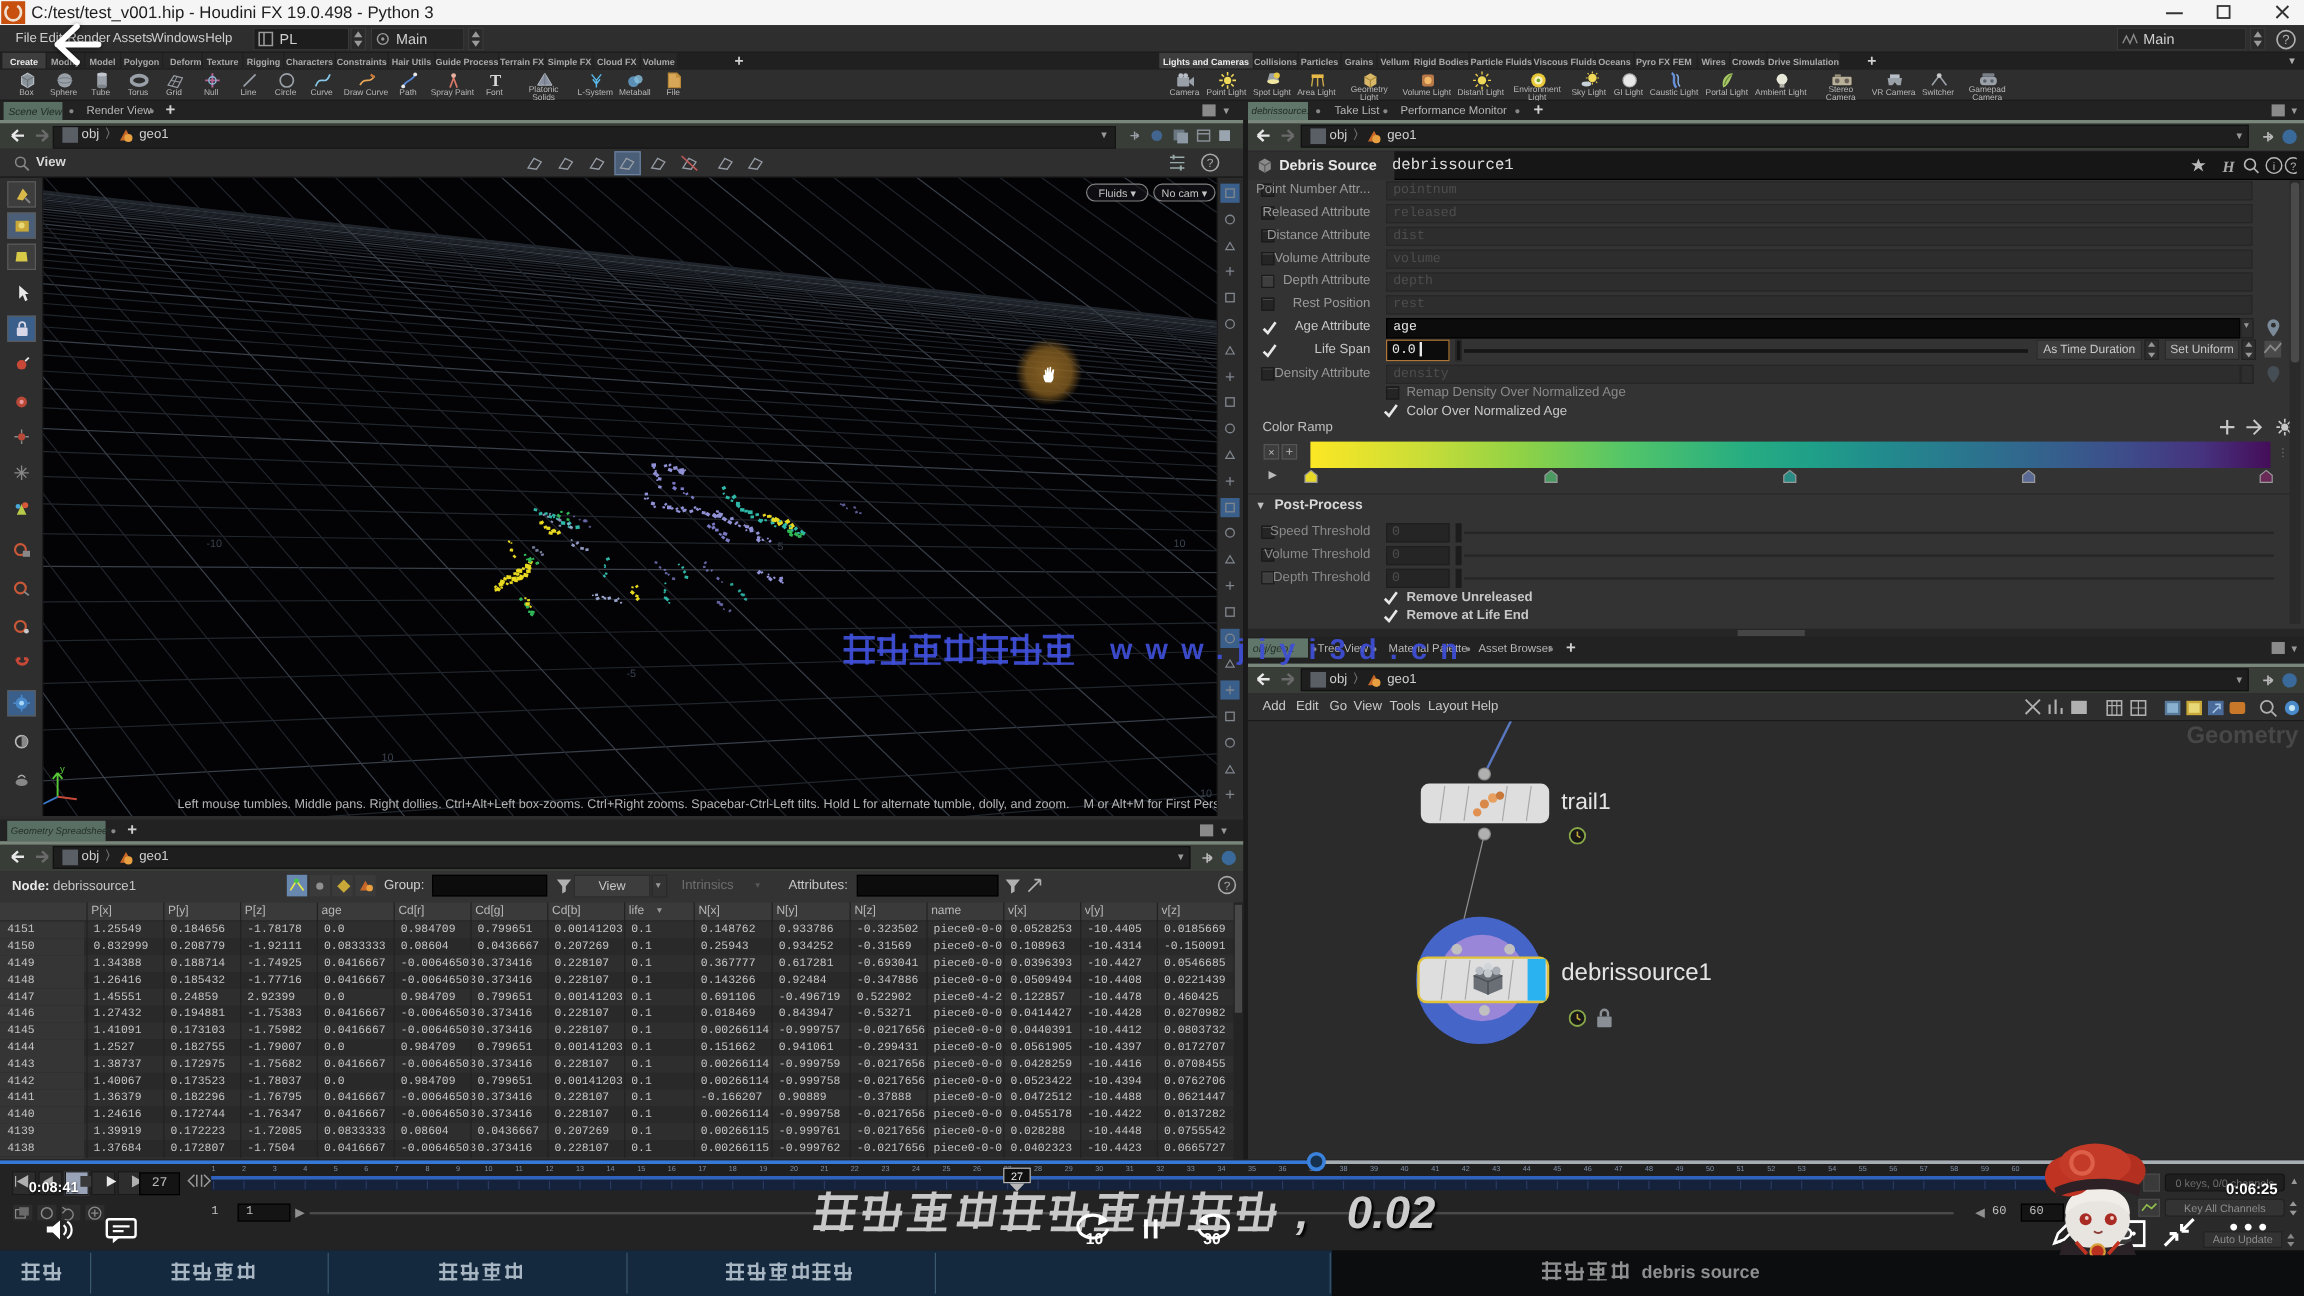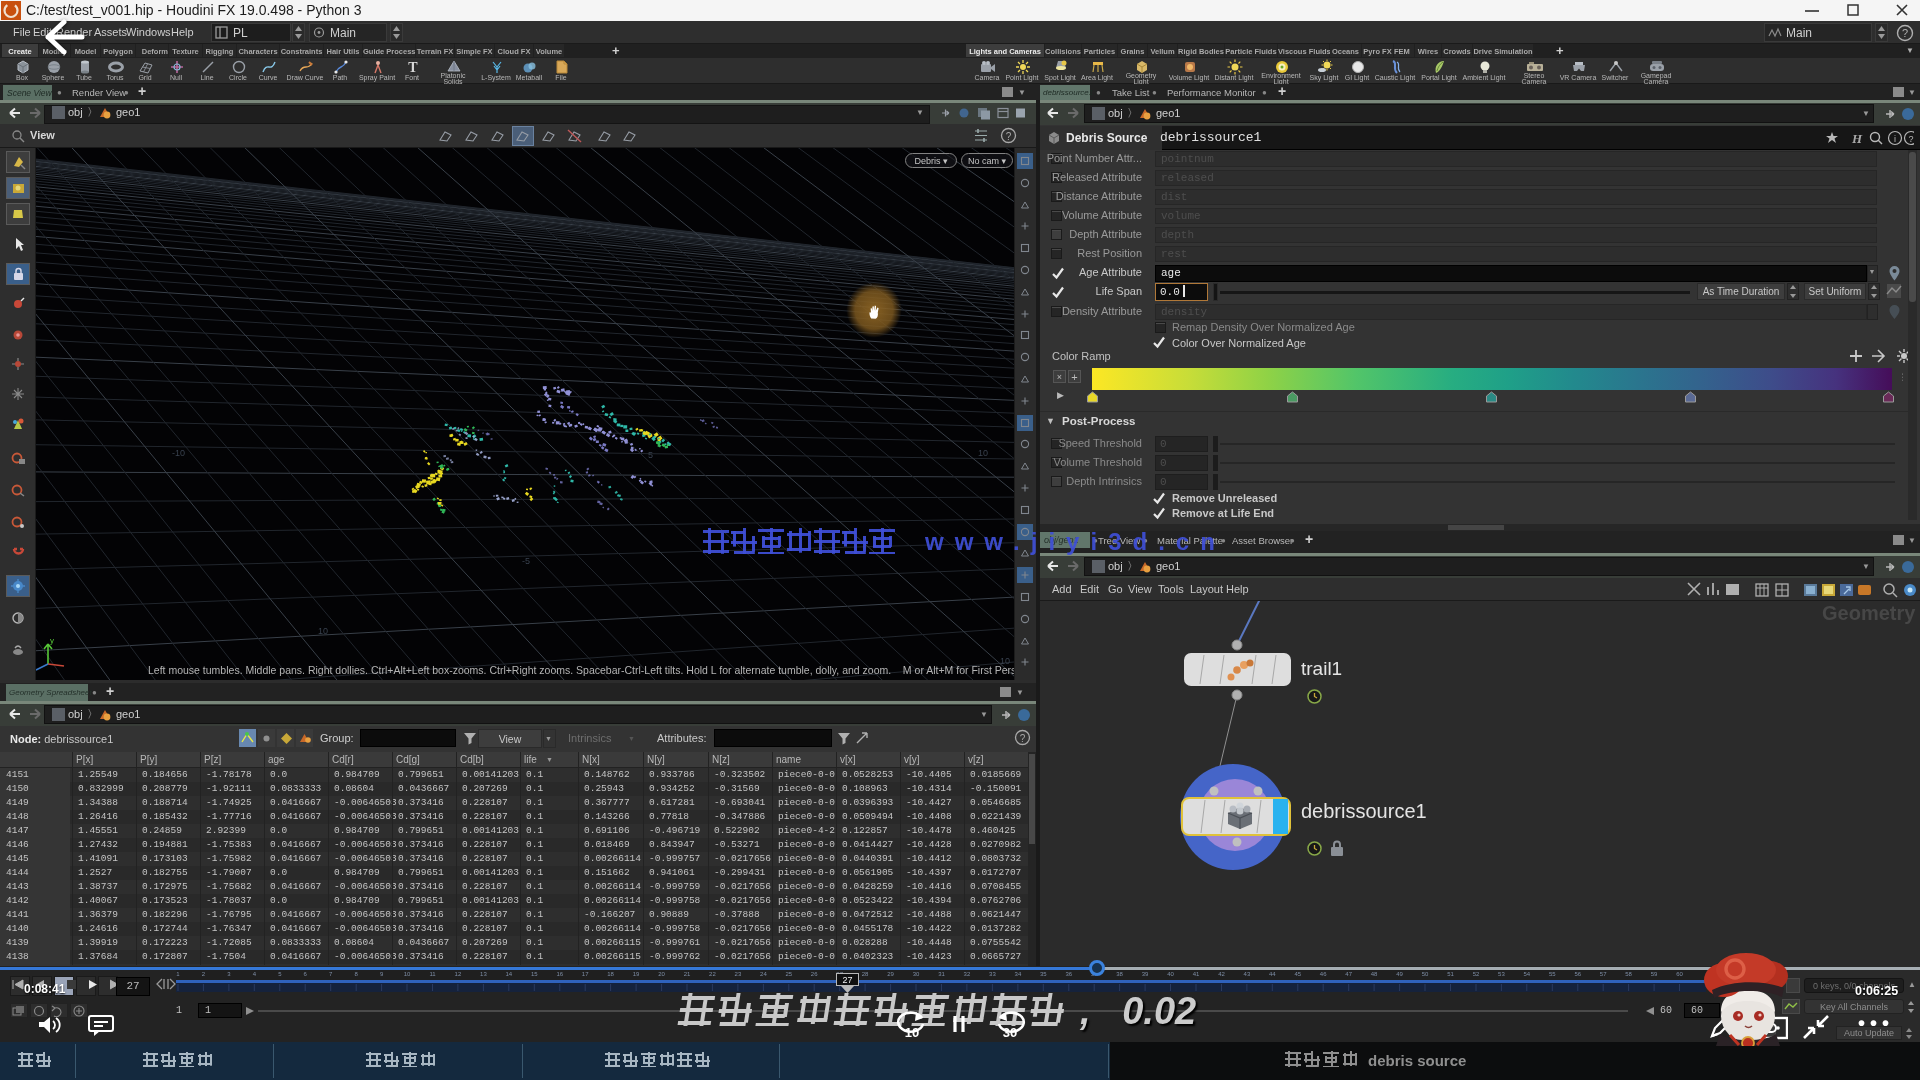--- a/index.html
+++ b/index.html
@@ -866,21 +866,21 @@
         <rect x="711.6" y="273.7" width="2.1" height="1.7" fill="#7a7ac4" opacity="0.75" transform="rotate(23 711.6 273.7)"></rect>
         <rect x="712.3" y="278.5" width="2.2" height="1.8" fill="#7a7ac4" opacity="0.75" transform="rotate(-29 712.3 278.5)"></rect>
         <rect x="716.2" y="278.6" width="2.0" height="1.6" fill="#7a7ac4" opacity="0.75" transform="rotate(14 716.2 278.6)"></rect>
       </svg>
 <div class="lab" style="left:318px;top:478px;font-size:9px;color:#39424f;">10</div>
 <div class="lab" style="left:648px;top:302px;font-size:9px;color:#39424f;">5</div>
 <div class="lab" style="left:522px;top:408px;font-size:9px;color:#39424f;">-5</div>
 <div class="lab" style="left:978px;top:300px;font-size:9px;color:#39424f;">10</div>
 <div class="lab" style="left:172px;top:300px;font-size:9px;color:#39424f;">-10</div>
 <div class="lab" style="left:1000px;top:508px;font-size:9px;color:#39424f;">10</div>
-<div class="abs" style="left:905px;top:5px;width:52px;height:15px;border:1px solid #828282;border-radius:8px;background:rgba(20,20,24,.7);color:#c4c4c4;font-size:9px;text-align:center;line-height:14px;">Debris ▾</div>
+<div class="abs" style="left:905px;top:5px;width:52px;height:15px;border:1px solid #828282;border-radius:8px;background:rgba(20,20,24,.7);color:#c4c4c4;font-size:9px;text-align:center;line-height:14px;">Fluids ▾</div>
 <div class="abs" style="left:961px;top:5px;width:52px;height:15px;border:1px solid #828282;border-radius:8px;background:rgba(20,20,24,.7);color:#c4c4c4;font-size:9px;text-align:center;line-height:14px;">No cam ▾</div>
 <svg class="abs" style="left:30px;top:488px;" width="40" height="36">
         <path d="M18 28 V8 M18 8 L14 13 M18 8 L22 13" stroke="#58c838" stroke-width="1.6" fill="none"></path>
         <path d="M18 28 L34 30" stroke="#c84838" stroke-width="1.6"></path>
         <path d="M18 28 L6 34" stroke="#3878c8" stroke-width="1.6"></path>
         <text x="20" y="7" font-size="8" fill="#58c838">y</text>
       </svg>
 <div class="lab" style="left:148px;top:516px;font-size:10.5px;color:#b4b4b4;">Left mouse tumbles. Middle pans. Right dollies. Ctrl+Alt+Left box-zooms. Ctrl+Right zooms. Spacebar-Ctrl-Left tilts. Hold L for alternate tumble, dolly, and zoom.&nbsp;&nbsp;&nbsp;&nbsp;M or Alt+M for First Person Navigation.</div>
 </div>
 <div class="abs" style="left:0;top:148px;width:36px;height:532px;background:#2e2e2e;border-right:1px solid #1c1c1c;"></div>
@@ -1183,21 +1183,21 @@
 <div class="lab" style="left:1160px;top:438px;font-size:11px;color:#4e4e4e;font-family:'Liberation Mono',monospace;">0</div>
 <div class="abs" style="left:1213px;top:436px;width:5px;height:16px;background:#1c1c1c;"></div>
 <div class="abs" style="left:1220px;top:443px;width:675px;height:2px;background:#262626;"></div>
 <div class="abs" style="left:1051px;top:457px;width:11px;height:11px;background:#252525;border:1px solid #1a1a1a;box-shadow:inset 0 1px 0 #4a4a4a;"></div>
 <div class="lab" style="left:972px;top:456px;width:170px;text-align:right;font-size:11px;color:#8a8a8a;">Volume Threshold</div>
 <div class="abs" style="left:1155px;top:455px;width:53px;height:16px;background:#252525;border:1px solid #1e1e1e;"></div>
 <div class="lab" style="left:1160px;top:457px;font-size:11px;color:#4e4e4e;font-family:'Liberation Mono',monospace;">0</div>
 <div class="abs" style="left:1213px;top:455px;width:5px;height:16px;background:#1c1c1c;"></div>
 <div class="abs" style="left:1220px;top:462px;width:675px;height:2px;background:#262626;"></div>
 <div class="abs" style="left:1051px;top:476px;width:11px;height:11px;background:#3e3e3e;border:1px solid #1a1a1a;box-shadow:inset 0 1px 0 #4a4a4a;"></div>
-<div class="lab" style="left:972px;top:475px;width:170px;text-align:right;font-size:11px;color:#8a8a8a;">Depth Intrinsics</div>
+<div class="lab" style="left:972px;top:475px;width:170px;text-align:right;font-size:11px;color:#8a8a8a;">Depth Threshold</div>
 <div class="abs" style="left:1155px;top:474px;width:53px;height:16px;background:#252525;border:1px solid #1e1e1e;"></div>
 <div class="lab" style="left:1160px;top:476px;font-size:11px;color:#4e4e4e;font-family:'Liberation Mono',monospace;">0</div>
 <div class="abs" style="left:1213px;top:474px;width:5px;height:16px;background:#1c1c1c;"></div>
 <div class="abs" style="left:1220px;top:481px;width:675px;height:2px;background:#262626;"></div>
 <svg class="abs" style="left:1152px;top:492px;" width="14" height="13">
       <path d="M2 7 L5.5 10.5 L12 1.5" fill="none" stroke="#e8e8e8" stroke-width="2.2"></path>
     </svg>
 <div class="lab" style="left:1172px;top:492px;font-size:11px;color:#c8c8c8;font-weight:bold;">Remove Unreleased</div>
 <svg class="abs" style="left:1152px;top:507px;" width="14" height="13">
       <path d="M2 7 L5.5 10.5 L12 1.5" fill="none" stroke="#e8e8e8" stroke-width="2.2"></path>
@@ -1461,21 +1461,21 @@
 <div class="lab" style="left:6px;top:811px;font-size:9.5px;color:#c4c4c4;font-family:'Liberation Mono',monospace;">4148</div>
 <div class="lab" style="left:78px;top:811px;font-size:9.5px;color:#c4c4c4;font-family:'Liberation Mono',monospace;">1.26416</div>
 <div class="lab" style="left:142px;top:811px;font-size:9.5px;color:#c4c4c4;font-family:'Liberation Mono',monospace;">0.185432</div>
 <div class="lab" style="left:206px;top:811px;font-size:9.5px;color:#c4c4c4;font-family:'Liberation Mono',monospace;">-1.77716</div>
 <div class="lab" style="left:270px;top:811px;font-size:9.5px;color:#c4c4c4;font-family:'Liberation Mono',monospace;">0.0416667</div>
 <div class="lab" style="left:334px;top:811px;font-size:9.5px;color:#c4c4c4;font-family:'Liberation Mono',monospace;">-0.00646503</div>
 <div class="lab" style="left:398px;top:811px;font-size:9.5px;color:#c4c4c4;font-family:'Liberation Mono',monospace;">0.373416</div>
 <div class="lab" style="left:462px;top:811px;font-size:9.5px;color:#c4c4c4;font-family:'Liberation Mono',monospace;">0.228107</div>
 <div class="lab" style="left:526px;top:811px;font-size:9.5px;color:#c4c4c4;font-family:'Liberation Mono',monospace;">0.1</div>
 <div class="lab" style="left:584px;top:811px;font-size:9.5px;color:#c4c4c4;font-family:'Liberation Mono',monospace;">0.143266</div>
-<div class="lab" style="left:649px;top:811px;font-size:9.5px;color:#c4c4c4;font-family:'Liberation Mono',monospace;">0.77818</div>
+<div class="lab" style="left:649px;top:811px;font-size:9.5px;color:#c4c4c4;font-family:'Liberation Mono',monospace;">0.92484</div>
 <div class="lab" style="left:714px;top:811px;font-size:9.5px;color:#c4c4c4;font-family:'Liberation Mono',monospace;">-0.347886</div>
 <div class="lab" style="left:778px;top:811px;font-size:9.5px;color:#c4c4c4;font-family:'Liberation Mono',monospace;">piece0-0-0</div>
 <div class="lab" style="left:842px;top:811px;font-size:9.5px;color:#c4c4c4;font-family:'Liberation Mono',monospace;">0.0509494</div>
 <div class="lab" style="left:906px;top:811px;font-size:9.5px;color:#c4c4c4;font-family:'Liberation Mono',monospace;">-10.4408</div>
 <div class="lab" style="left:970px;top:811px;font-size:9.5px;color:#c4c4c4;font-family:'Liberation Mono',monospace;">0.0221439</div>
 <div class="abs" style="left:0;top:824px;width:1028px;height:14.0px;background:#2e2e2e;"></div>
 <div class="abs" style="left:0;top:824px;width:70px;height:14.0px;background:#353535;"></div>
 <div class="lab" style="left:6px;top:825px;font-size:9.5px;color:#c4c4c4;font-family:'Liberation Mono',monospace;">4147</div>
 <div class="lab" style="left:78px;top:825px;font-size:9.5px;color:#c4c4c4;font-family:'Liberation Mono',monospace;">1.45551</div>
 <div class="lab" style="left:142px;top:825px;font-size:9.5px;color:#c4c4c4;font-family:'Liberation Mono',monospace;">0.24859</div>

